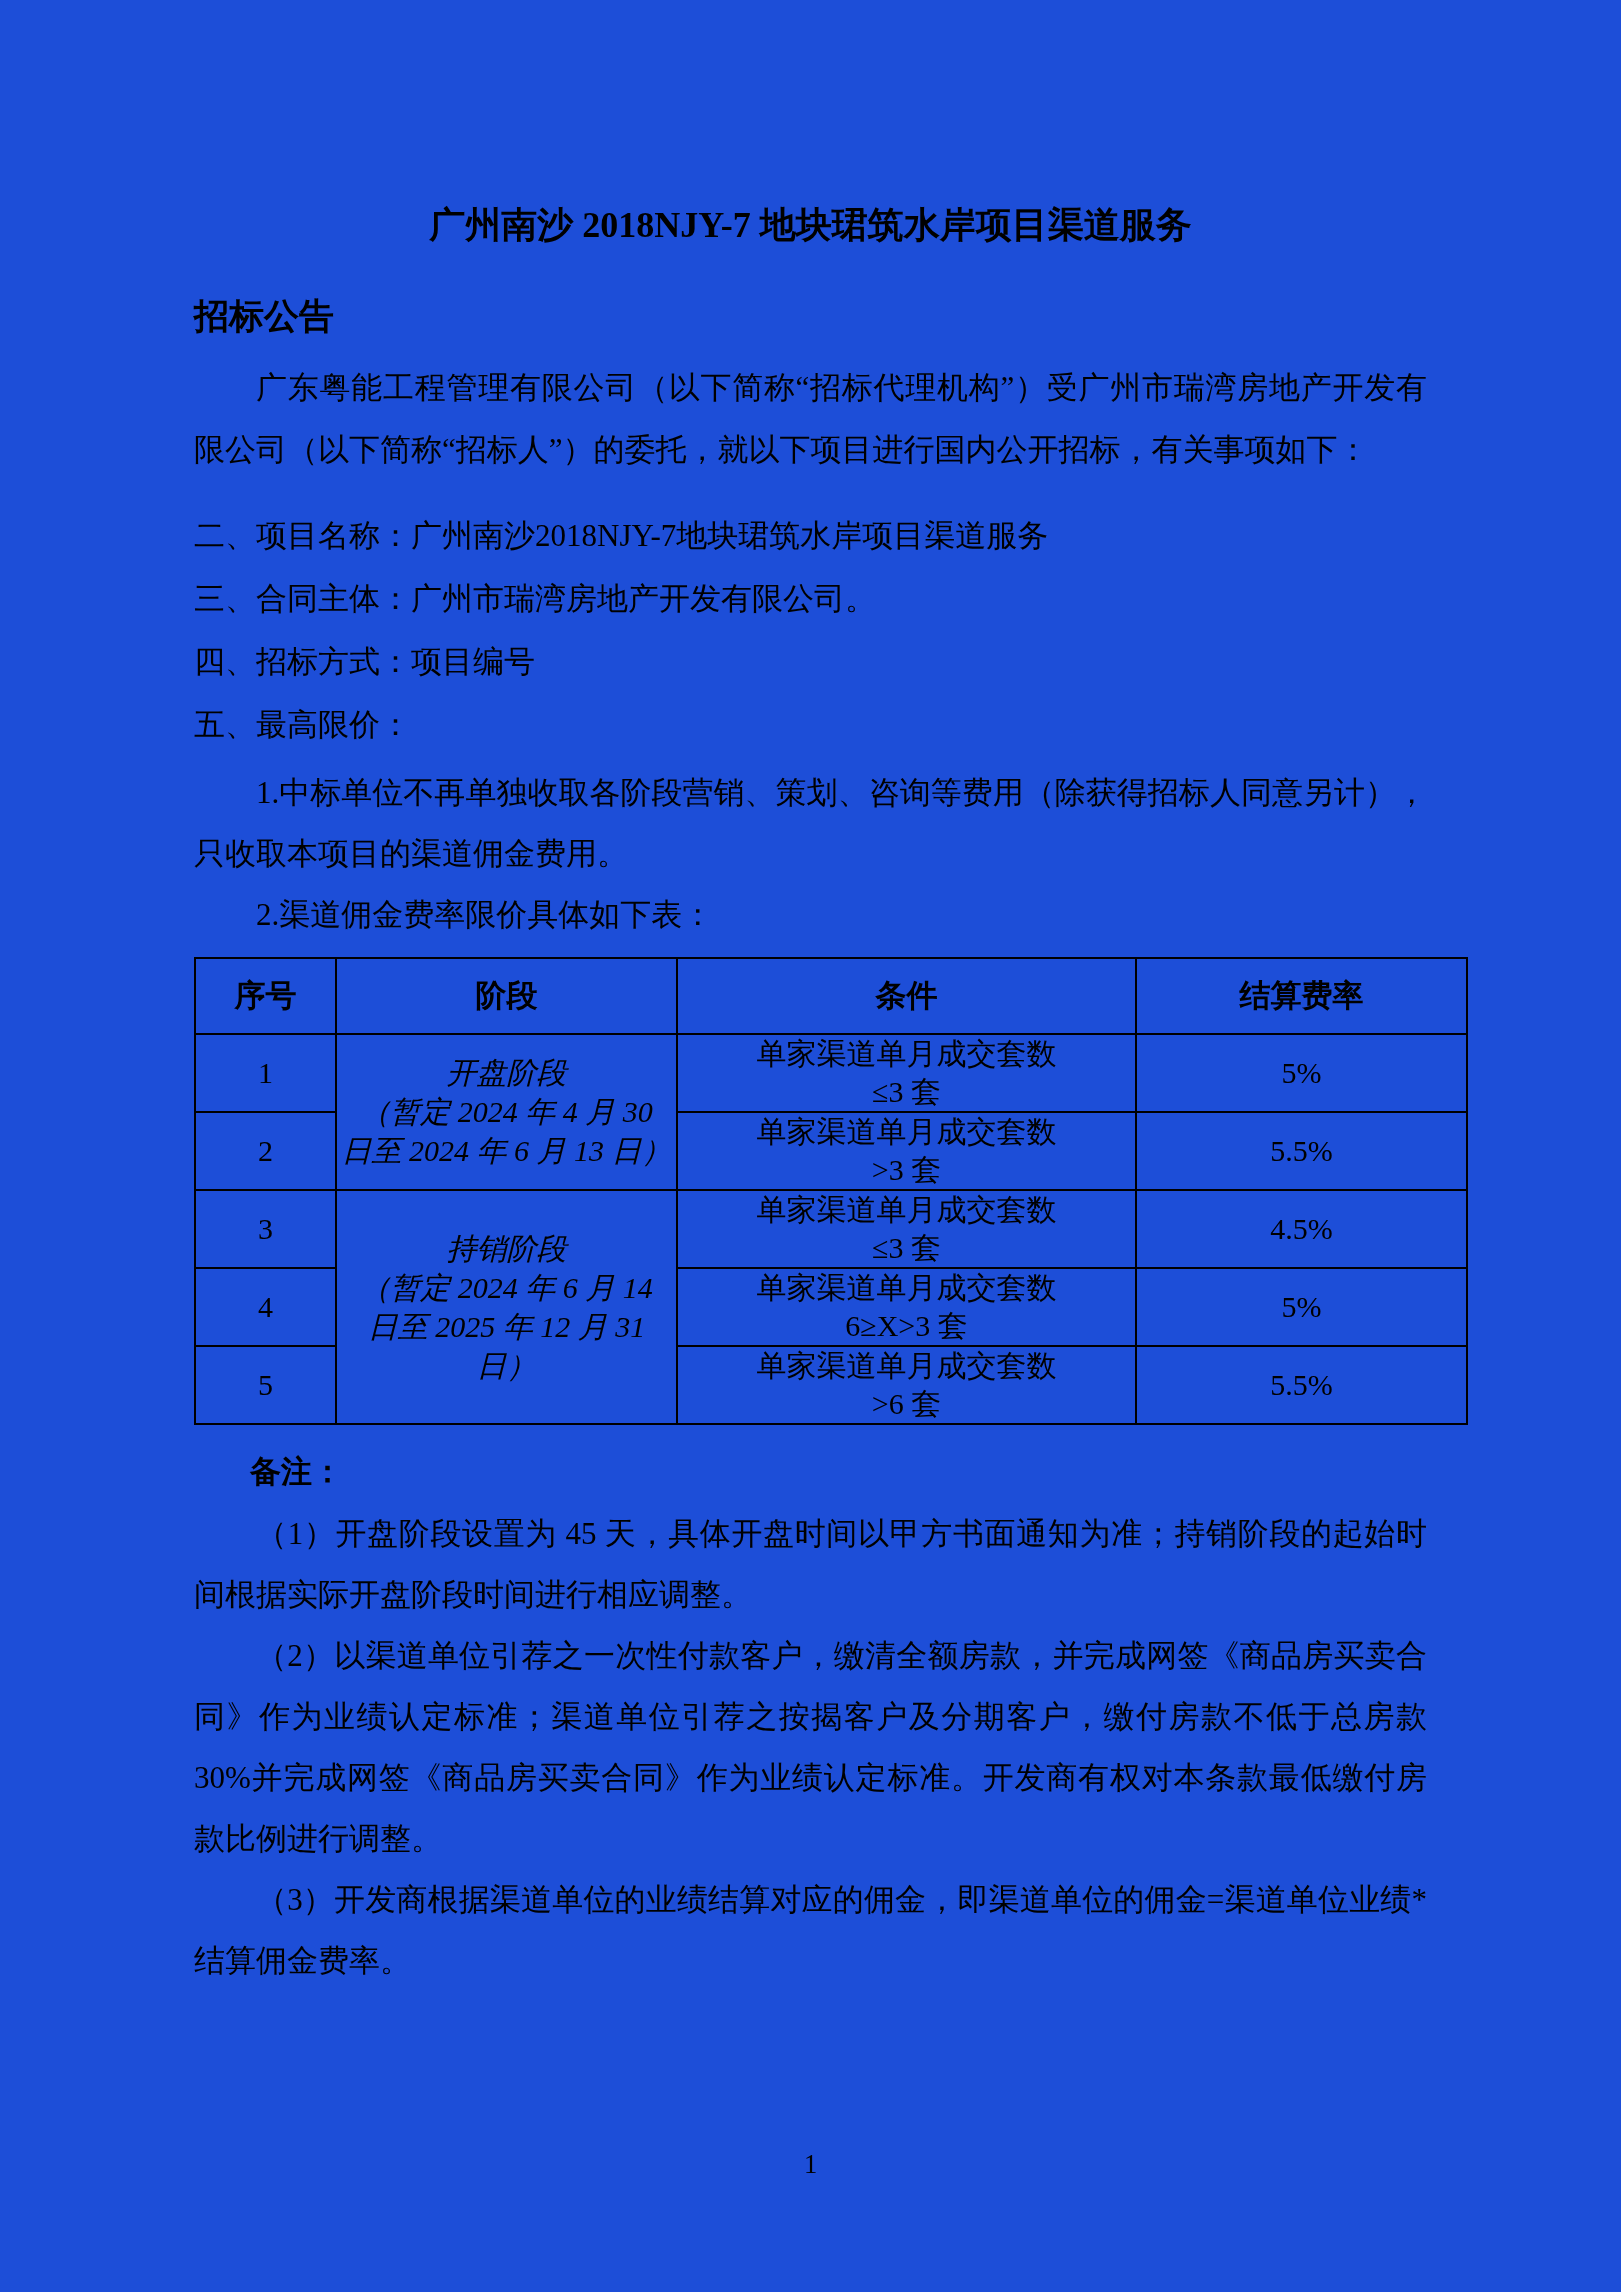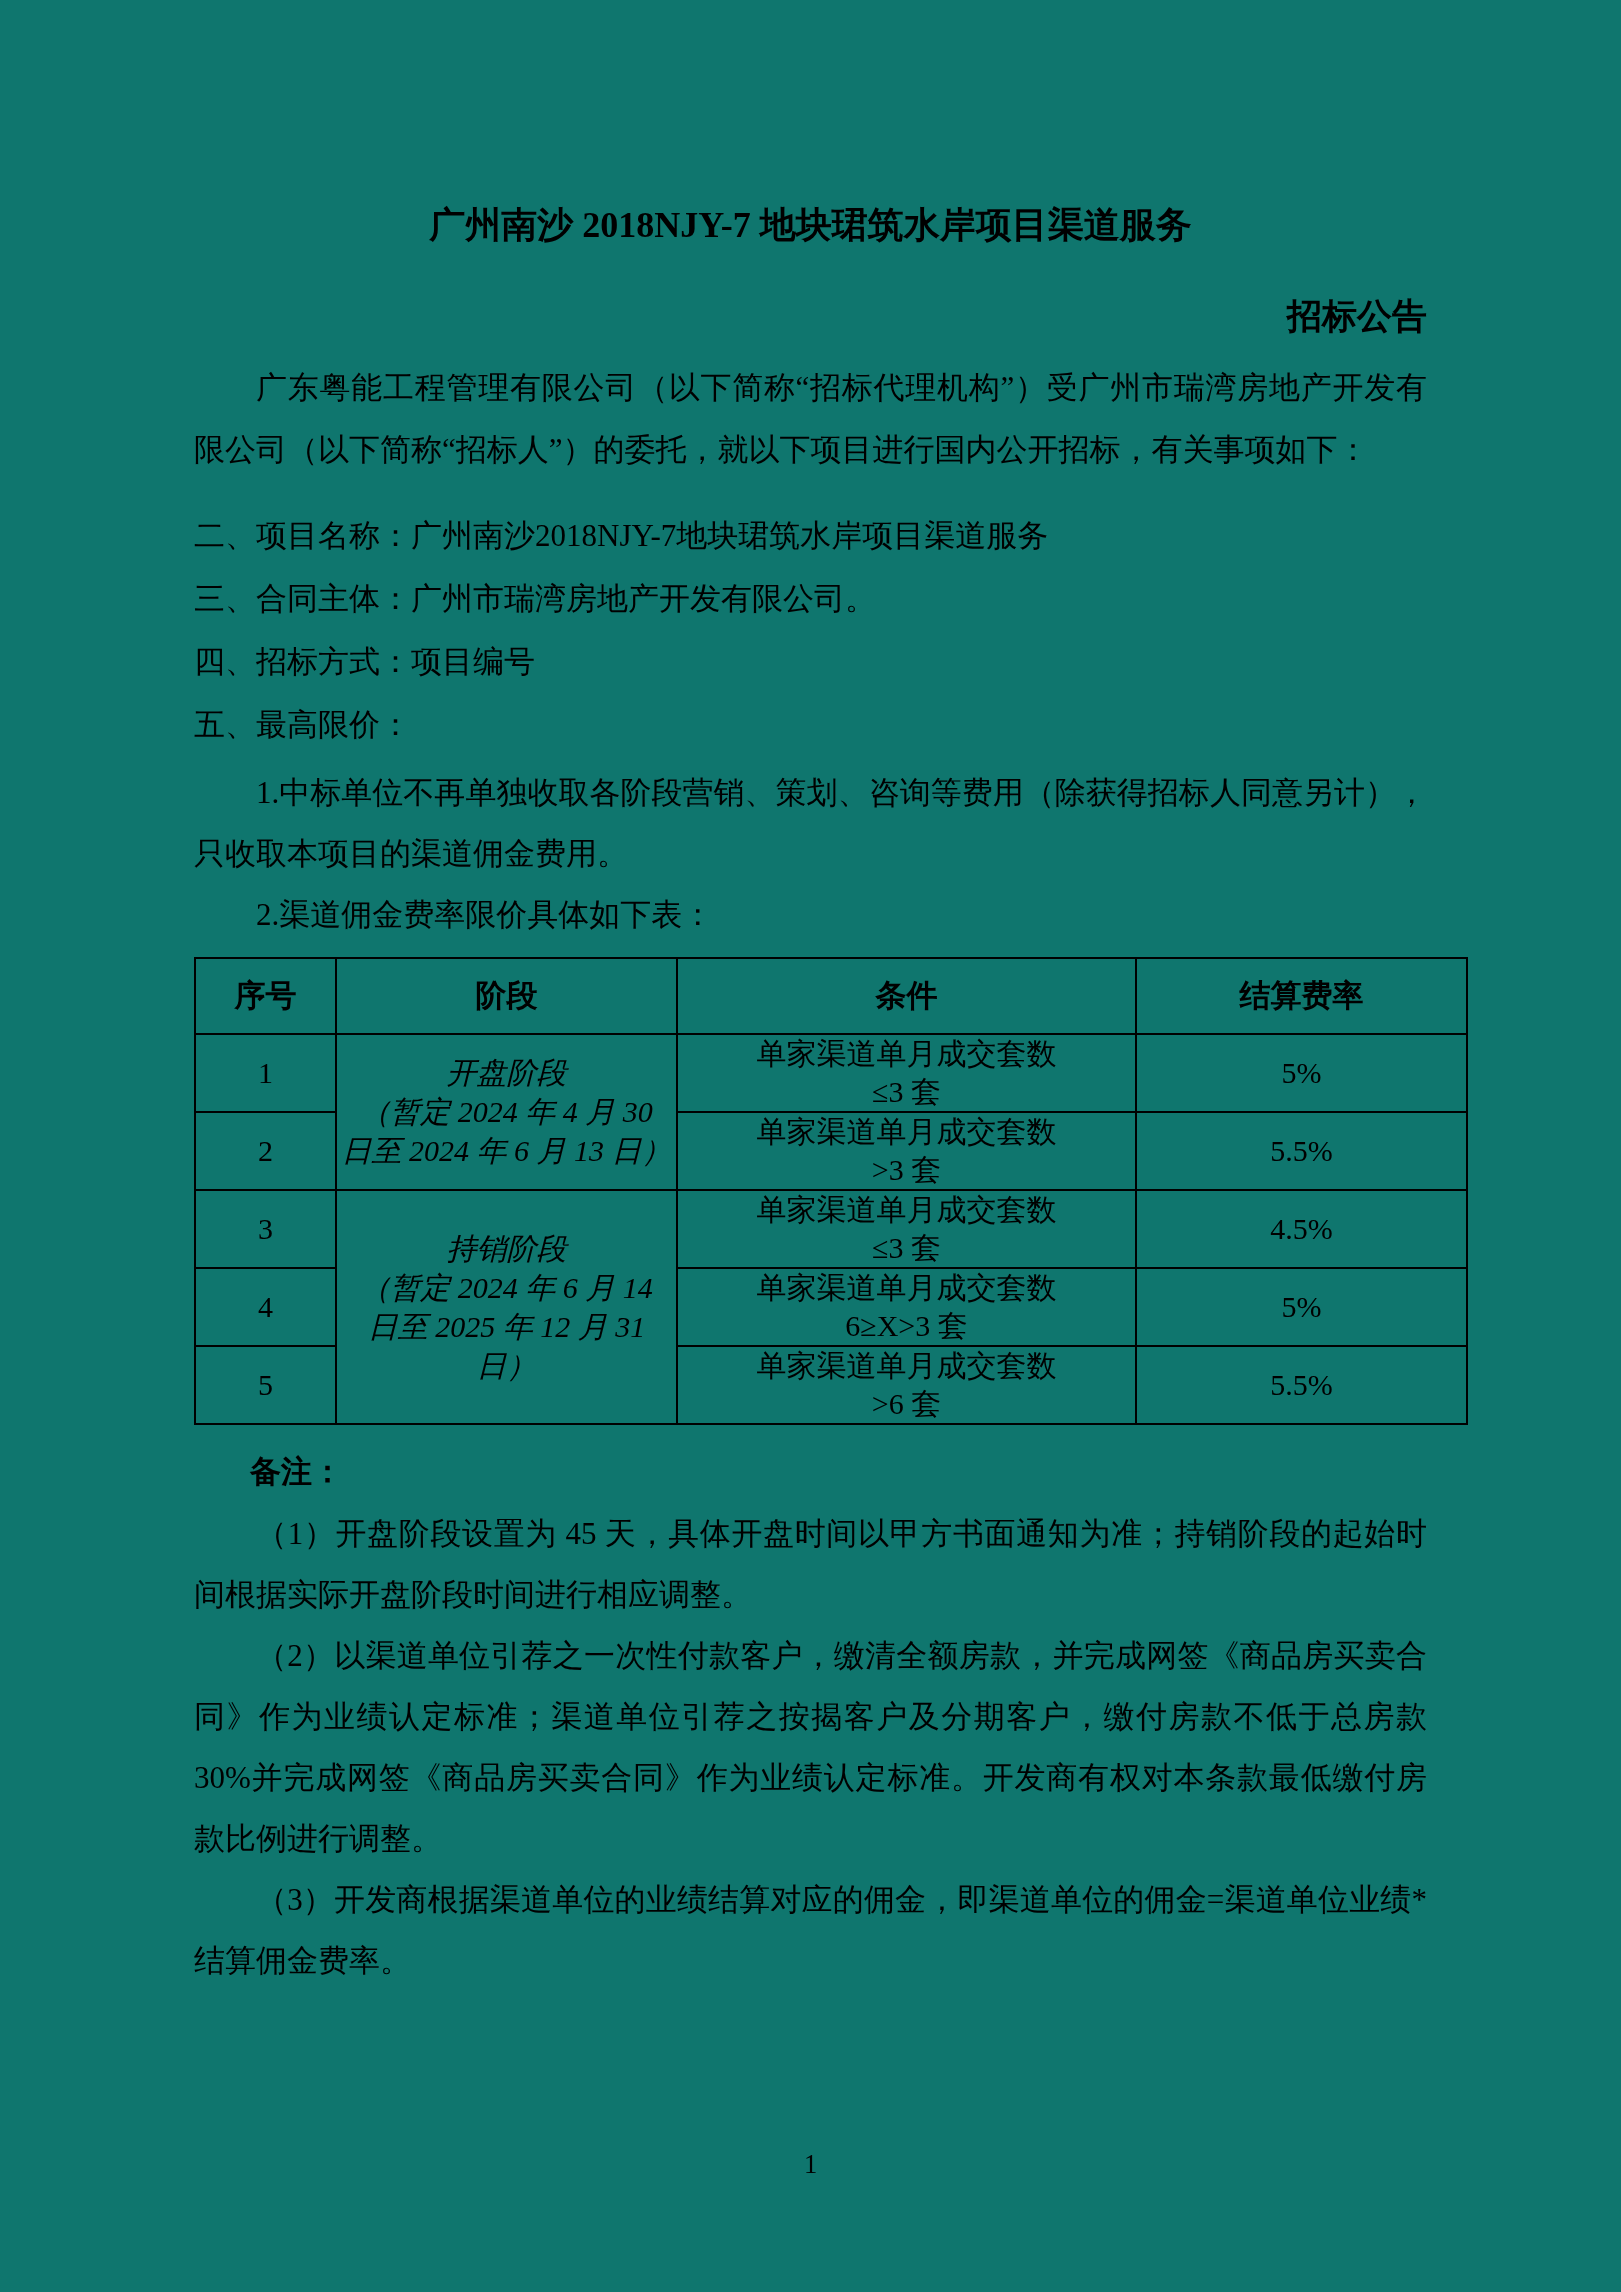--- a/index.html
+++ b/index.html
@@ -4,21 +4,21 @@
 <style>
   html, body {
     margin: 0;
     padding: 0;
     background: #ffffff;
   }
   .page {
     position: relative;
     width: 1621px;
     height: 2293px;
-    background: #0f766e;
+    background: #1d4ed8;
     color: #000000;
     font-family: "Liberation Serif", serif;
     overflow: hidden;
   }
   .content {
     position: absolute;
     left: 194px;
     top: 0;
     width: 1233px;
   }
@@ -26,21 +26,21 @@
     margin: 200px 0 0 0;
     font-size: 36px;
     font-weight: bold;
     text-align: center;
     line-height: 51px;
   }
   .subtitle {
     margin: 41px 0 0 0;
     font-size: 35px;
     font-weight: bold;
-    text-align: right;
+    text-align: left;
     line-height: 49px;
   }
   .body-text {
     font-size: 31px;
     line-height: 62px;
     text-align: justify;
     margin: 0;
   }
   .indent { text-indent: 62px; }
   .intro { margin-top: 15.7px; }

